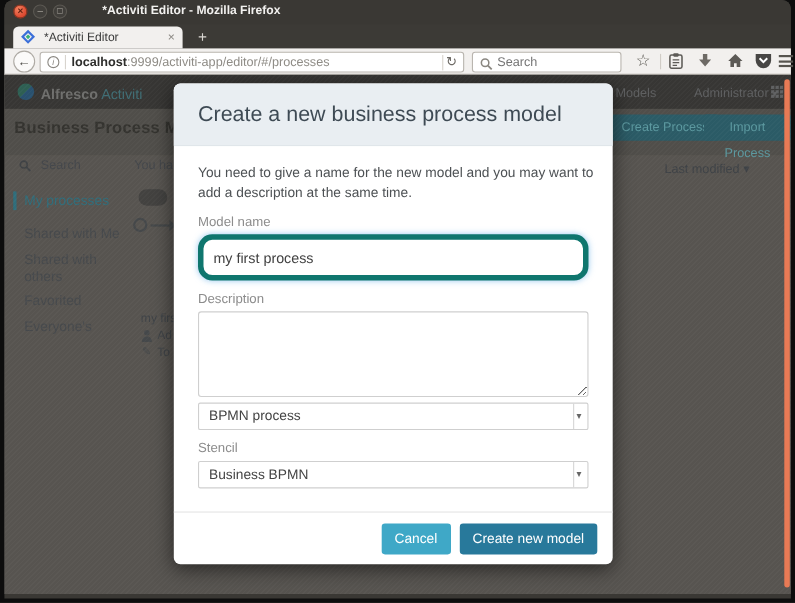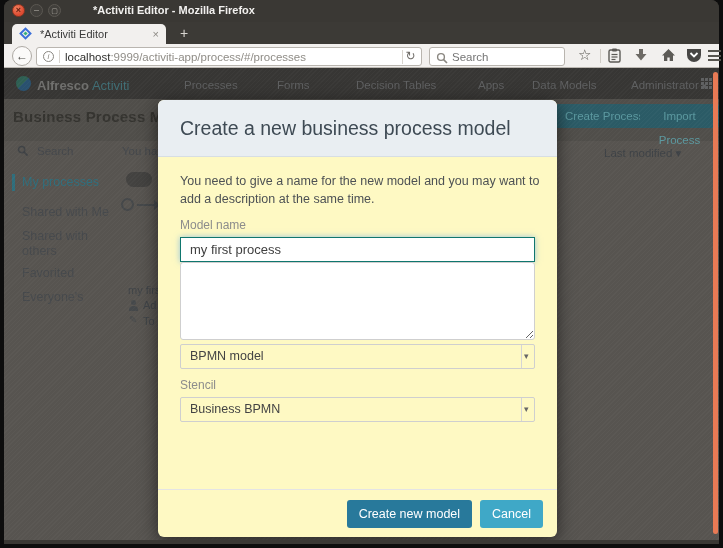--- a/index.html
+++ b/index.html
@@ -25,21 +25,21 @@
   .tab-close { position:absolute; right:7px; top:4px; font-size:11px; color:#8c8984; cursor:default; }
   .newtab { position:absolute; left:170px; top:3px; width:20px; height:18px; color:#d8d5d0; font-size:14px; text-align:center; line-height:17px; }
 
   
   .toolbar { position:absolute; left:0; top:44px; width:100%; height:24px; background:#f2f0ee; border-bottom:1px solid #bcb8b2; }
   .backbtn { position:absolute; left:8px; top:2px; width:20px; height:20px; border-radius:50%; border:1px solid #aeaaa4; background:#fbfaf9; color:#4f4d49; font-size:12px; text-align:center; line-height:18px; }
   .urlbar { position:absolute; left:32px; top:3px; width:386px; height:19px; background:#fff; border:1px solid #b9b5af; border-radius:3px; }
   .info-i { position:absolute; left:6px; top:3px; width:11px; height:11px; border:1px solid #8a8781; border-radius:50%; color:#8a8781; font-size:8px; text-align:center; line-height:10px; font-style:italic; }
   .url-sep { position:absolute; left:22px; top:2px; width:1px; height:13px; background:#d8d4ce; }
   .url-text { position:absolute; left:28px; top:3px; font-size:11.5px; white-space:nowrap; overflow:hidden; max-width:330px; }
-  .url-host { color:#2e2e2c; font-weight:normal; }
+  .url-host { color:#2e2e2c; font-weight:bold; }
   .url-rest { color:#8f8c86; }
   .reload { position:absolute; right:3px; top:2px; width:16px; height:14px; color:#6e6b66; font-size:12px; text-align:center; border-left:1px solid #d8d4ce; line-height:13px; }
   .searchbar { position:absolute; left:425px; top:3px; width:136px; height:19px; background:#fff; border:1px solid #b9b5af; border-radius:3px; }
   .searchbar input { position:absolute; left:22px; top:1px; width:108px; height:15px; border:none; outline:none; font-size:11.5px; color:#6f6c66; font-family:"Liberation Sans",sans-serif; background:transparent; }
   .toolicon { position:absolute; top:4px; }
   .icon-sep { position:absolute; left:596px; top:5px; width:1px; height:14px; background:#d0ccc6; }
 
   
   .viewport { position:absolute; left:0; top:68px; width:715px; height:472px; background:#575450; overflow:hidden; }
   .texture { position:absolute; inset:0; background:repeating-linear-gradient(135deg, rgba(255,255,255,0.025) 0 1px, transparent 1px 3px); pointer-events:none; }
@@ -76,27 +76,27 @@
   .card-name { position:absolute; left:124px; top:216px; font-size:11px; color:#3f4347; width:34px; overflow:hidden; white-space:nowrap; }
   .person-head { position:absolute; left:127px; top:232px; width:5px; height:5px; border-radius:50%; background:#45484a; }
   .person-body { position:absolute; left:125px; top:238px; width:9px; height:5px; border-radius:4px 4px 0 0; background:#45484a; }
   .card-owner { position:absolute; left:139px; top:231px; font-size:11px; color:#3f4347; width:20px; overflow:hidden; white-space:nowrap; }
   .pencil-dim { position:absolute; left:125px; top:246px; font-size:10px; color:#45484a; }
   .card-mod { position:absolute; left:139px; top:247px; font-size:11px; color:#3f4347; width:20px; overflow:hidden; white-space:nowrap; }
 
   .scrollbar { position:absolute; right:1px; top:4px; width:5px; height:462px; background:#e87a55; border-radius:3px; }
 
   
-  .modal { position:absolute; left:154px; top:32px; width:399px; height:437px; background:#fef9c3; border-radius:6px; box-shadow:0 4px 18px rgba(0,0,0,0.55); }
+  .modal { position:absolute; left:154px; top:8px; width:399px; height:437px; background:#ffffff; border-radius:6px; box-shadow:0 4px 18px rgba(0,0,0,0.55); }
   .m-header { height:57px; background:#e9eef2; border-bottom:1px solid #d7dee3; border-radius:6px 6px 0 0; display:flex; align-items:center; padding-left:22px; }
   .m-title { font-size:19.5px; color:#3e4a54; }
   .m-body { padding:15px 22px 16px 22px; }
   .m-intro { font-size:12.5px; color:#4d5154; line-height:1.45; margin-bottom:10px; width:360px; }
   .f-label { font-size:12px; color:#8c8c8c; margin:9px 0 5px 0; }
-  .text-input { width:355px; height:25px; border:1px solid #0f766e; border-radius:0; box-shadow:0 0 6px rgba(92,169,230,0.65); padding:0 9px; font-size:13px; color:#404040; font-family:"Liberation Sans",sans-serif; outline:none; }
+  .text-input { width:355px; height:42px; border:5px solid #0f766e; border-radius:13px; box-shadow:0 0 6px rgba(92,169,230,0.65); padding:0 9px; font-size:13px; color:#404040; font-family:"Liberation Sans",sans-serif; outline:none; }
   .textarea { width:355px; height:78px; border:1px solid #cfcfcf; border-radius:3px; resize:both; font-family:"Liberation Sans",sans-serif; font-size:13px; color:#404040; padding:4px 8px; outline:none; }
   .select { position:relative; width:355px; height:25px; border:1px solid #cfcfcf; border-radius:2px; font-size:12.5px; color:#444; line-height:23px; padding-left:9px; cursor:default; }
   .select .arrowbox { position:absolute; right:0; top:0; bottom:0; width:13px; border-left:1px solid #d5d5d5; }
   .select .arrowbox::after { content:"▾"; position:absolute; left:2px; top:0; font-size:9px; color:#666; line-height:23px; }
   .m-footer { position:absolute; left:0; bottom:0; width:100%; height:48px; border-top:1px solid #e4e4e4; display:flex; justify-content:flex-end; align-items:center; gap:8px; padding-right:14px; }
   .mbtn { border:none; border-radius:3px; color:#fff; font-size:12.5px; padding:7px 12px; font-family:"Liberation Sans",sans-serif; cursor:pointer; }
   .mbtn.cancel { background:#3fa8c7; }
   .mbtn.create { background:#28799b; }
 </style>
 </head>
@@ -120,21 +120,21 @@
       <span class="tab-close">×</span>
     </div>
     <div class="newtab">+</div>
   </div>
 
   <div class="toolbar">
     <div class="backbtn">←</div>
     <div class="urlbar">
       <span class="info-i">i</span>
       <span class="url-sep"></span>
-      <span class="url-text"><span class="url-host">localhost</span><span class="url-rest">:9999/activiti-app/process/#/processes</span></span>
+      <span class="url-text"><span class="url-host">localhost</span><span class="url-rest">:9999/activiti-app/editor/#/processes</span></span>
       <span class="reload">↻</span>
     </div>
     <div class="searchbar">
       <svg class="toolicon" style="left:6px;" width="13" height="13" viewBox="0 0 13 13">
           <circle cx="5" cy="5" r="3.4" fill="none" stroke="#8a8781" stroke-width="1.4"></circle>
           <line x1="7.6" y1="7.6" x2="11" y2="11" stroke="#8a8781" stroke-width="1.6"></line>
         </svg>
       <input placeholder="Search" style="">
     </div>
     <div class="toolicon" style="left:574px; top:2px; font-size:15px; color:#57554f;">☆</div>
@@ -208,27 +208,28 @@
     <div class="texture"></div>
 
     <div class="modal">
       <div class="m-header">
         <div class="m-title">Create a new business process model</div>
       </div>
       <div class="m-body">
         <div class="m-intro">You need to give a name for the new model and you may want to add a description at the same time.</div>
         <div class="f-label">Model name</div>
         <input class="text-input" value="my first process" style="">
+        <div class="f-label">Description</div>
         <textarea class="textarea" style=""></textarea>
-        <div class="select"><span>BPMN model</span><span class="arrowbox"></span></div>
+        <div class="select"><span>BPMN process</span><span class="arrowbox"></span></div>
         <div class="f-label" style="">Stencil</div>
         <div class="select"><span>Business BPMN</span><span class="arrowbox"></span></div>
       </div>
       <div class="m-footer">
+        <button class="mbtn cancel">Cancel</button>
         <button class="mbtn create">Create new model</button>
-        <button class="mbtn cancel">Cancel</button>
       </div>
     </div>
 
     <div class="scrollbar"></div>
   </div>
 
 </div>
 
 </body></html>

